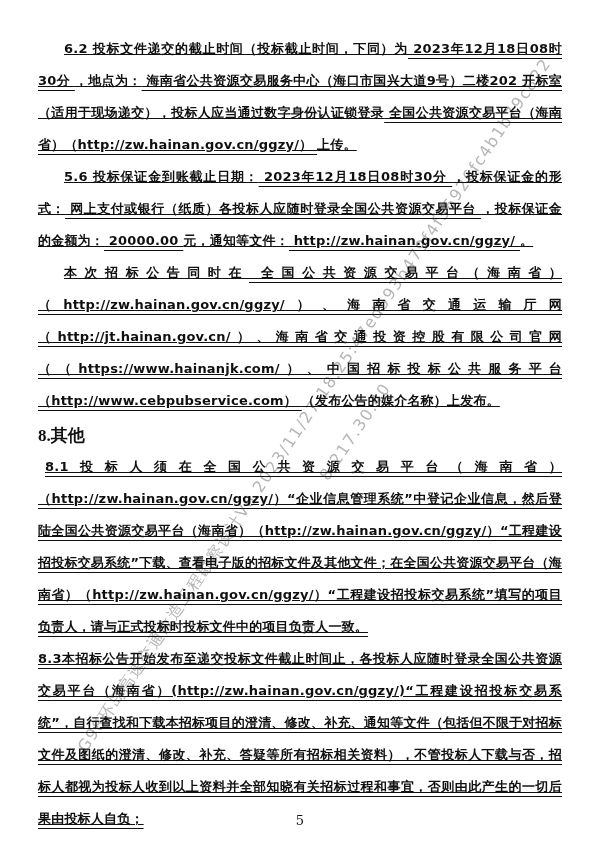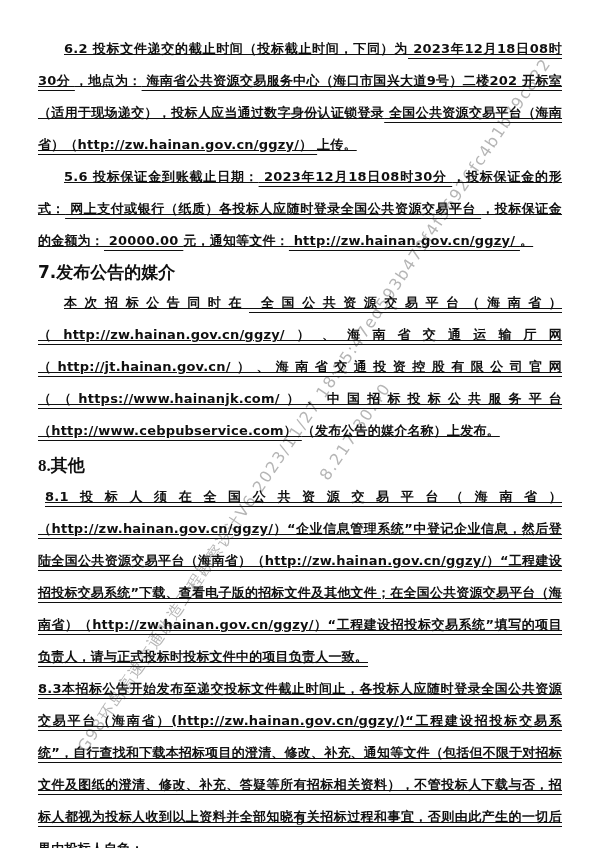--- a/index.html
+++ b/index.html
@@ -86,21 +86,20 @@
   <div class="watermark wm1">G98环岛高速交通改造工程勘察设计V6 2023/11/27 18:25:47ed593b479f4f36926fc4b1b79c822</div>
   <div class="watermark wm2">8.217.30.40</div>
 
   <div class="content">
 
     <p class="indent2"><span>6.2 投标文件递交的截止时间（投标截止时间，下同）为</span><span class="u"> 2023年12月18日08时30分 </span><span>，地点为：</span><span class="u"> 海南省公共资源交易服务中心（海口市国兴大道9号）二楼202 开标室 </span><span>（适用于现场递交），投标人应当通过数字身份认证锁登录</span><span class="u"> 全国公共资源交易平台（海南省）（http://zw.hainan.gov.cn/ggzy/） </span><span>上传。</span></p>
 
 
     <p class="indent2"><span>5.6 投标保证金到账截止日期：</span><span class="u"> 2023年12月18日08时30分 </span><span>，投标保证金的形式：</span><span class="u"> 网上支付或银行（纸质）各投标人应随时登录全国公共资源交易平台 </span><span>，投标保证金的金额为：</span><span class="u"> 20000.00 </span><span>元，通知等文件：</span><span class="u"> http://zw.hainan.gov.cn/ggzy/ </span><span>。</span></p>
 
-    <h2>7.发布公告的媒介</h2>
 
     <p class="indent2"><span>本次招标公告同时在</span><span class="u"> 全国公共资源交易平台（海南省）（http://zw.hainan.gov.cn/ggzy/）、海南省交通运输厅网（http://jt.hainan.gov.cn/）、海南省交通投资控股有限公司官网（（https://www.hainanjk.com/）、中国招标投标公共服务平台（http://www.cebpubservice.com） </span><span>（发布公告的媒介名称）上发布。</span></p>
 
     <h2 class="h8">8.其他</h2>
 
     <p class="indent-sm"><span class="u">8.1投标人须在全国公共资源交易平台（海南省）（http://zw.hainan.gov.cn/ggzy/）“企业信息管理系统”中登记企业信息，然后登陆全国公共资源交易平台（海南省）（http://zw.hainan.gov.cn/ggzy/）“工程建设招投标交易系统”下载、查看电子版的招标文件及其他文件；在全国公共资源交易平台（海南省）（http://zw.hainan.gov.cn/ggzy/）“工程建设招投标交易系统”填写的项目负责人，请与正式投标时投标文件中的项目负责人一致。</span></p>
 
 
     <p class="mt3"><span class="u">8.3本招标公告开始发布至递交投标文件截止时间止，各投标人应随时登录全国公共资源交易平台（海南省）(http://zw.hainan.gov.cn/ggzy/)“工程建设招投标交易系统”，自行查找和下载本招标项目的澄清、修改、补充、通知等文件（包括但不限于对招标文件及图纸的澄清、修改、补充、答疑等所有招标相关资料），不管投标人下载与否，招标人都视为投标人收到以上资料并全部知晓有关招标过程和事宜，否则由此产生的一切后果由投标人自负；</span></p>
 

